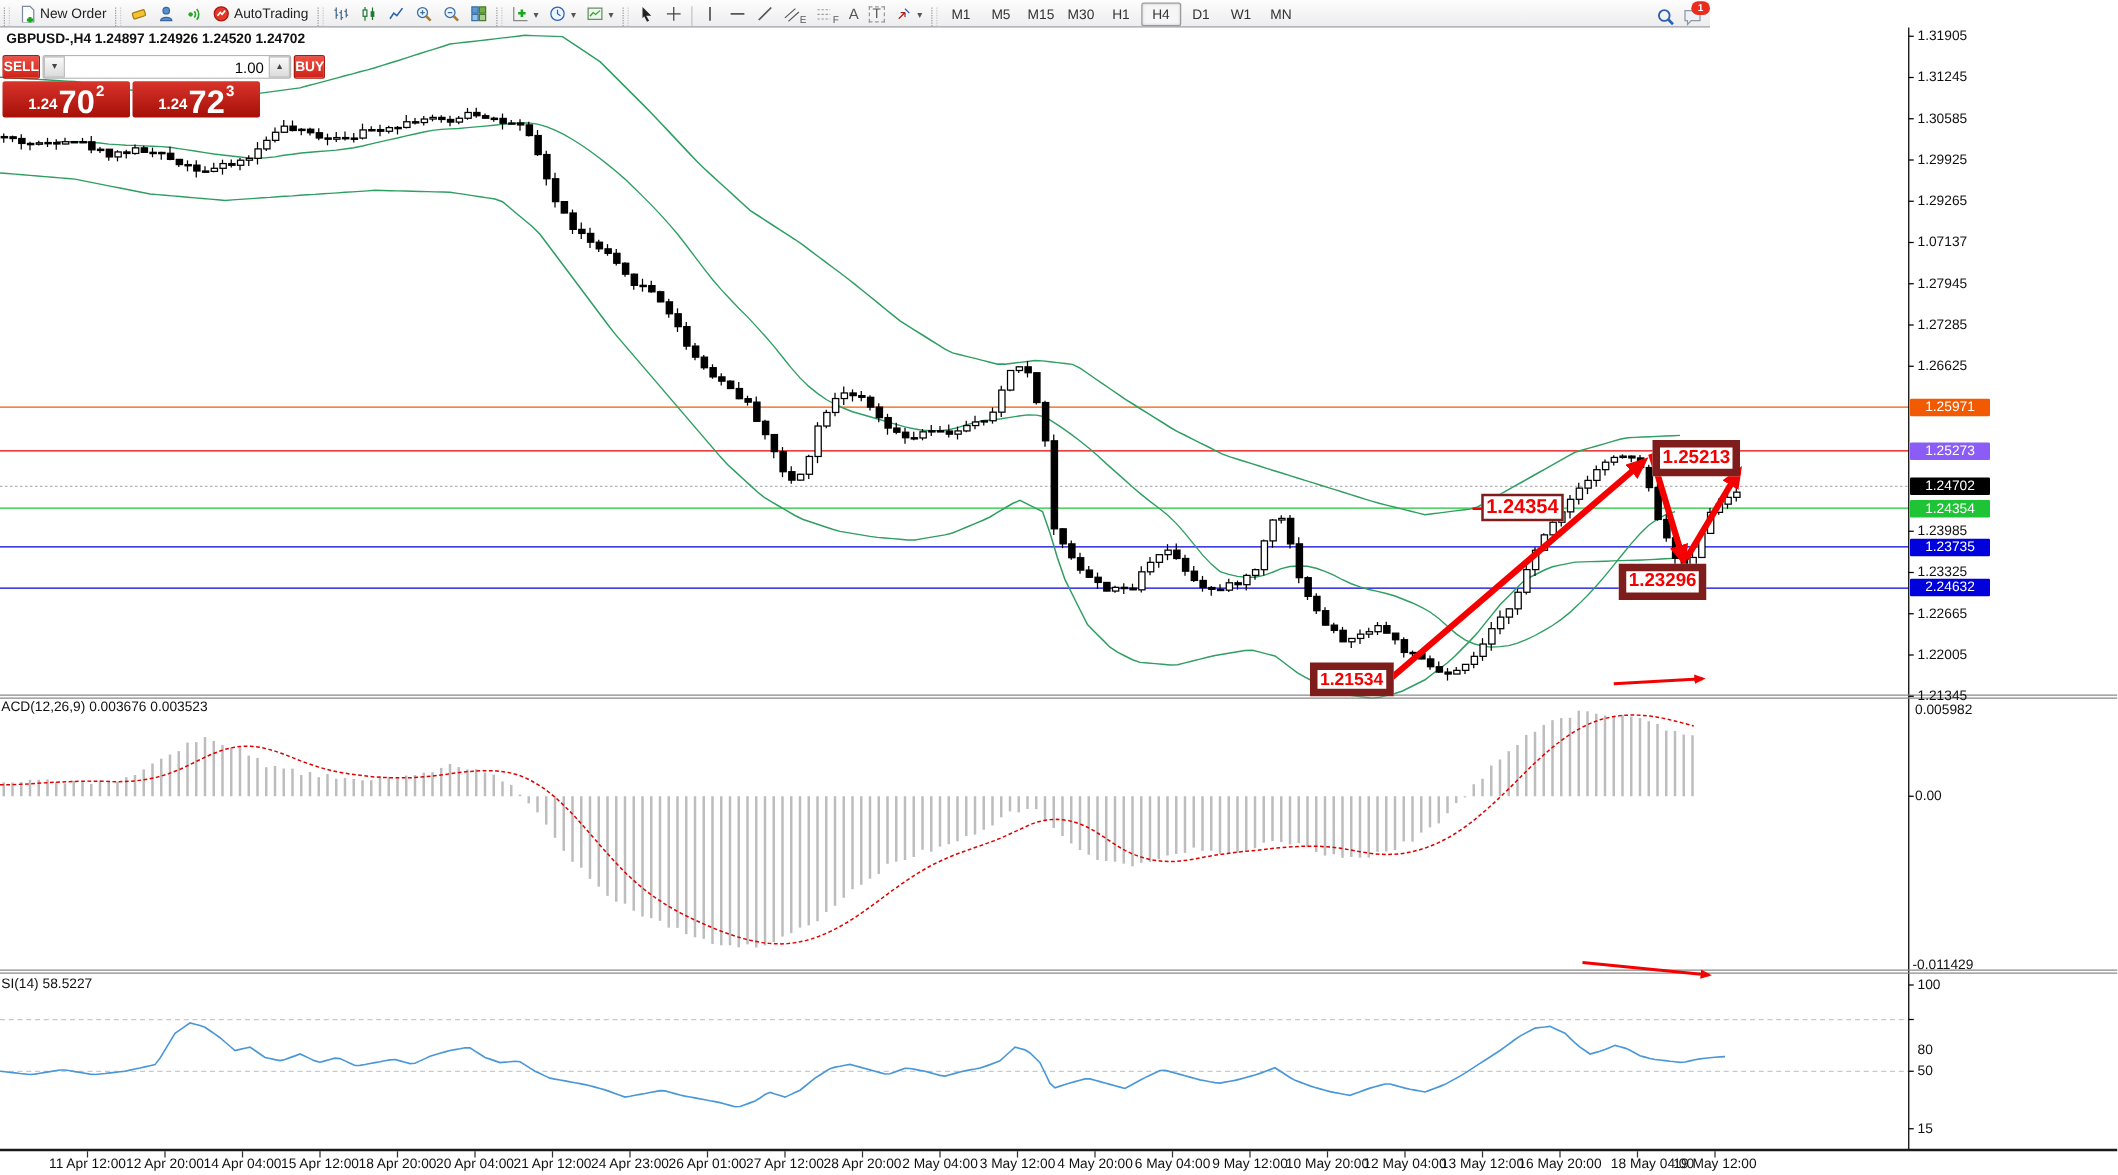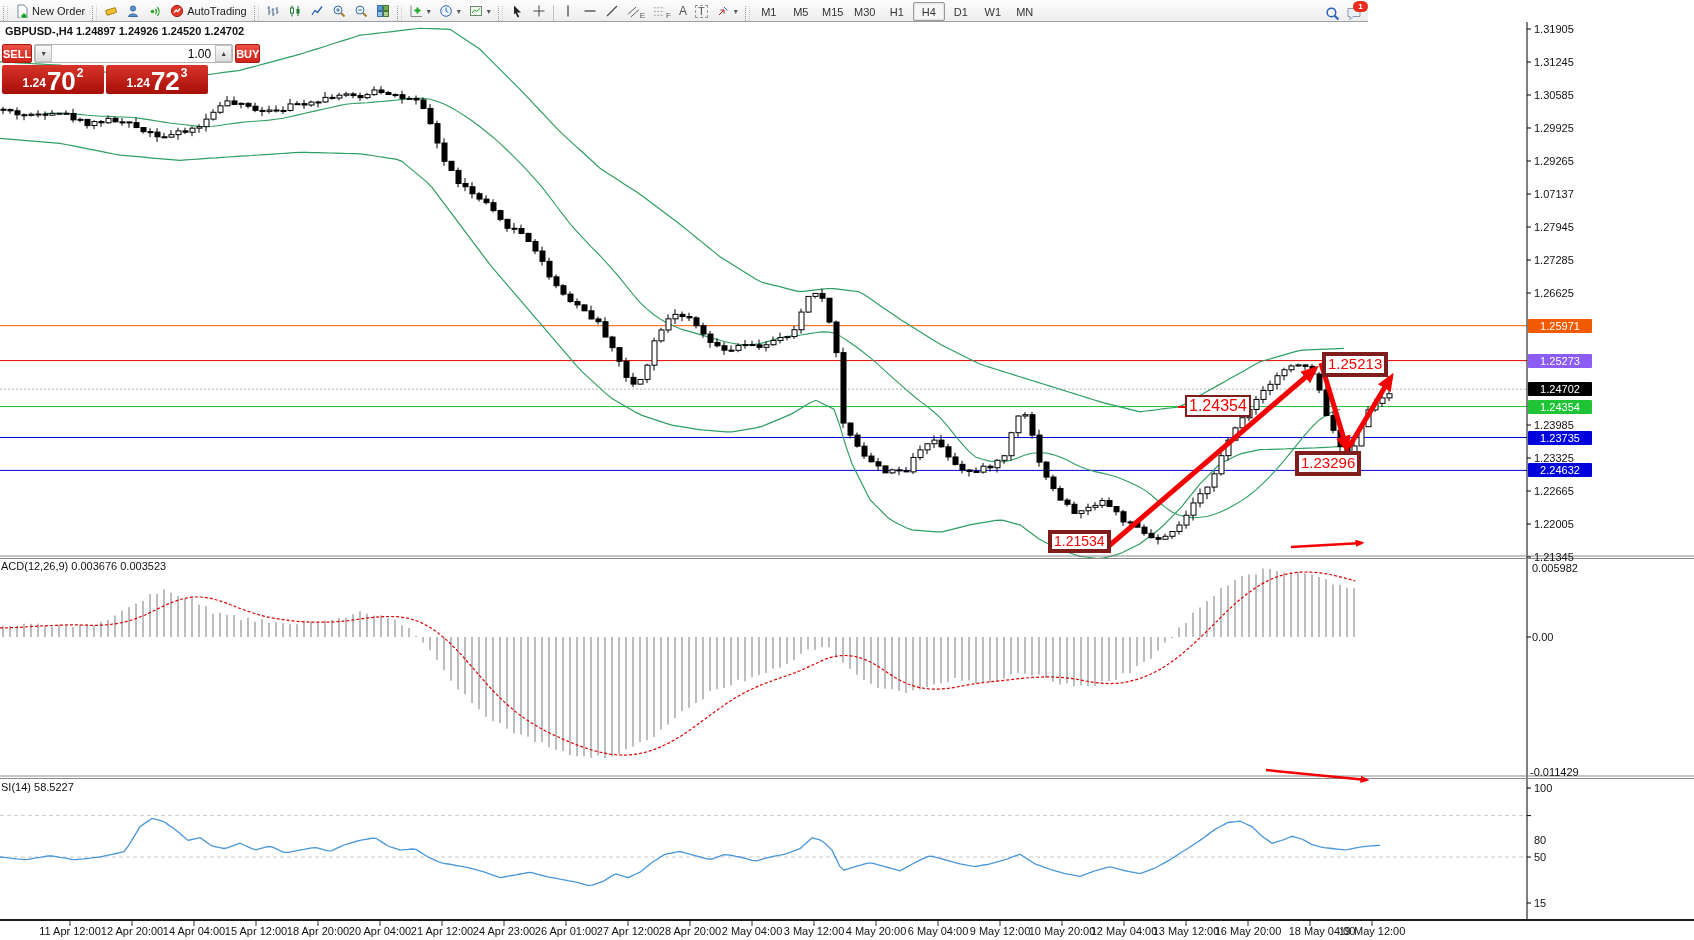--- a/index.html
+++ b/index.html
@@ -39,21 +39,21 @@
   .tw-price{flex:1;background:linear-gradient(#d8342a,#a60f08);color:#fff;border-radius:2px;
     display:flex;align-items:flex-end;justify-content:center;padding-bottom:1px;}
   .tw-prefix{font-size:12px;font-weight:700;margin-bottom:3px;}
   .tw-big{font-size:26px;font-weight:700;line-height:24px;margin:0 1px;}
   .tw-sup{font-size:12px;font-weight:700;align-self:flex-start;margin-top:1px;}
   
   .axlbl{position:absolute;font-size:11px;color:#111;white-space:nowrap;z-index:15;}
   .badge{position:absolute;left:1528px;width:64px;height:14px;color:#fff;font-size:11px;z-index:16;
     display:flex;align-items:center;justify-content:center;border-radius:1px;}
   
-  .anno{position:absolute;background:#fff;border:4px solid #7f1d1d;color:#f40000;font-weight:400;
+  .anno{position:absolute;background:#fff;border:6px solid #7f1d1d;color:#f40000;font-weight:700;
     padding:0 2px;line-height:1.1;z-index:22;white-space:nowrap;}
   .anno .tickdash{position:absolute;left:-9px;top:50%;width:8px;height:2px;background:#f40000;}
   .tlabel{position:absolute;top:925px;font-size:11px;color:#111;transform:translateX(-50%);white-space:nowrap;z-index:15;}
 </style>
 </head>
 <body>
 
 <svg id="chart-svg" class="abs" width="1694" height="940" style="left:0;top:0;z-index:1;">
     <defs>
       <marker id="ah" markerWidth="5" markerHeight="4" refX="2.6" refY="1.5" orient="auto" markerUnits="strokeWidth">

